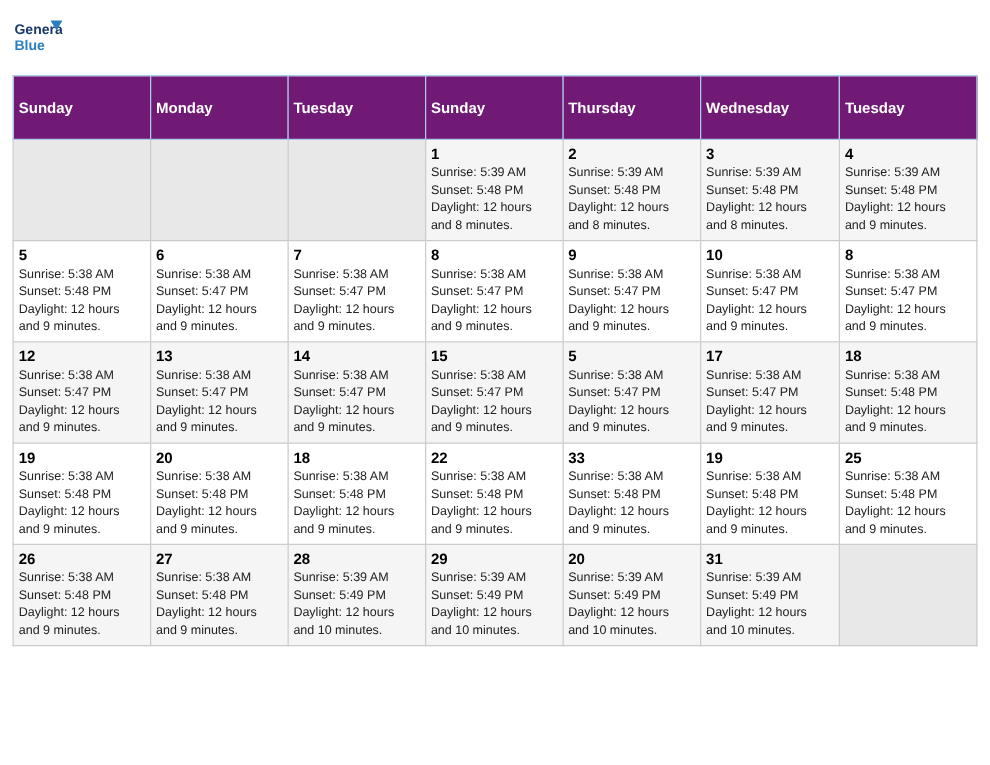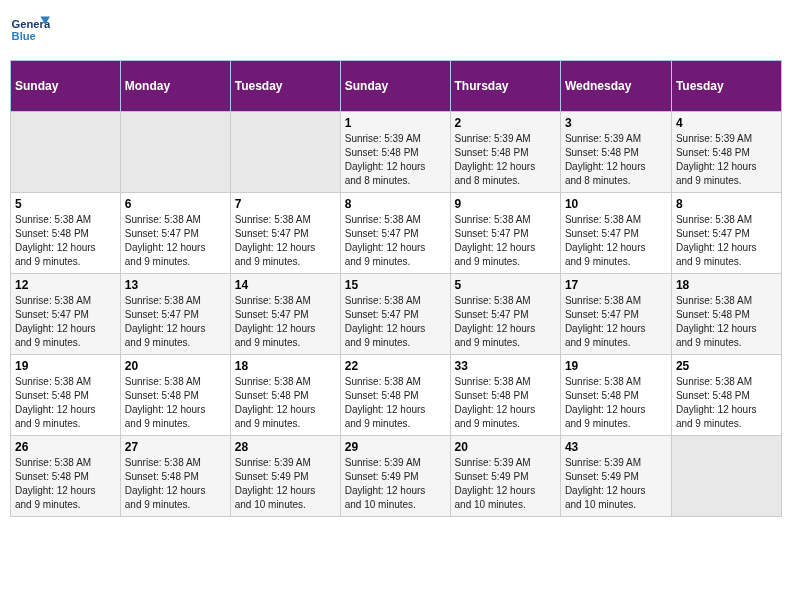--- a/index.html
+++ b/index.html
@@ -330,21 +330,21 @@
 and 10 minutes.</div>
         </td>
         <td>
           <span class="day-num">20</span>
           <div class="day-info" style="white-space: pre-line;">Sunrise: 5:39 AM
 Sunset: 5:49 PM
 Daylight: 12 hours
 and 10 minutes.</div>
         </td>
         <td>
-          <span class="day-num">43</span>
+          <span class="day-num">31</span>
           <div class="day-info" style="white-space: pre-line;">Sunrise: 5:39 AM
 Sunset: 5:49 PM
 Daylight: 12 hours
 and 10 minutes.</div>
         </td>
         <td class="empty-cell"></td>
       </tr>
     </tbody>
 </table>
 

